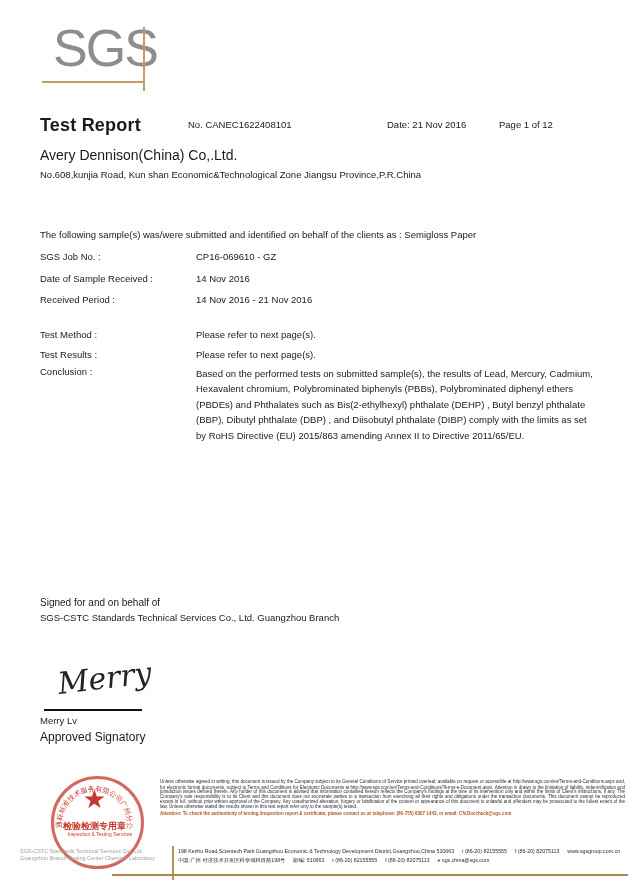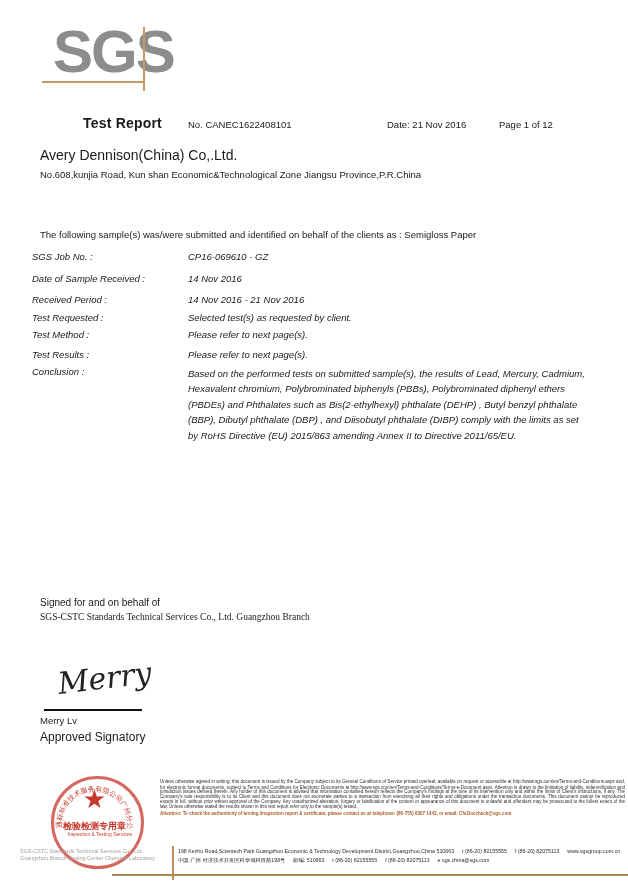--- a/index.html
+++ b/index.html
@@ -5,43 +5,43 @@
   html, body { margin:0; padding:0; background:#ffffff; }
   .page {
     position:relative; width:628px; height:886px; margin:0 auto;
     background:#ffffff; overflow:hidden;
     font-family:"Liberation Sans", sans-serif; color:#1a1a1a;
   }
   .abs { position:absolute; }
 
   
   .logo-text {
-    left:53px; top:22px; font-size:60px; font-weight:bold; line-height:1;
+    left:53px; top:22px; font-size:52px; font-weight:normal; line-height:1;
     color:#8d8d8d; letter-spacing:-2px; font-family:"Liberation Sans", sans-serif;
   }
   .logo-hline { left:42px; top:81px; width:103px; height:2px; background:#c49a66; }
   .logo-vline { left:143px; top:27px; width:2px; height:64px; background:#c49a66; }
 
-  .report-title { left:40px; top:115px; font-size:14px; font-weight:bold; letter-spacing:.2px;margin-left:43px; }
+  .report-title { left:40px; top:115px; font-size:18px; font-weight:bold; letter-spacing:.2px; }
   .hdr-no   { left:188px; top:119px; font-size:9.5px; }
   .hdr-date { left:387px; top:119px; font-size:9.5px; }
   .hdr-page { left:499px; top:119px; font-size:9.5px; }
 
   .client-name { left:40px; top:147px; font-size:14px; }
   .client-addr { left:40px; top:169px; font-size:9.5px; }
 
   .sample-stmt { left:40px; top:229px; font-size:9.5px; }
 
-  .info-row { position:absolute; left:32px; font-size:9.5px;font-style:italic; }
+  .info-row { position:absolute; left:40px; font-size:9.5px; }
   .info-row .lbl { display:inline-block; width:156px; vertical-align:top; }
   .info-row .val { display:inline-block; vertical-align:top; }
   .info-row .val.para { width:402px; line-height:15.4px; }
 
   .signed-for  { left:40px; top:597px; font-size:10px; }
-  .signed-co   { left:40px; top:612px; font-size:9.5px;font-family:Liberation Serif, serif; }
+  .signed-co   { left:40px; top:612px; font-size:9.5px; }
   .signature-script {
     left:60px; top:666px; font-size:30px; color:#222;
     font-family:"DejaVu Serif", serif; font-style:italic;
     transform:rotate(-7deg); transform-origin:left bottom;
   }
   .sig-underline { left:44px; top:709px; width:98px; height:2px; background:#111; }
   .sig-name { left:40px; top:715px; font-size:9.5px;text-align:center; }
   .sig-role { left:40px; top:730px; font-size:12px; }
 
   
@@ -100,23 +100,20 @@
 
   <div class="info-row" style="top:251px">
     <span class="lbl">SGS Job No. :</span><span class="val">CP16-069610 - GZ</span>
   </div>
   <div class="info-row" style="top:273px">
     <span class="lbl">Date of Sample Received :</span><span class="val">14 Nov 2016</span>
   </div>
   <div class="info-row" style="top:294px">
     <span class="lbl">Received Period :</span><span class="val">14 Nov 2016 - 21 Nov 2016</span>
   </div>
-  <div class="info-row" style="top:312px">
-    <span class="lbl">Test Requested :</span><span class="val">Selected test(s) as requested by client.</span>
-  </div>
   <div class="info-row" style="top:349px">
     <span class="lbl">Test Results :</span><span class="val">Please refer to next page(s).</span>
   </div>
   <div class="info-row" style="top:329px">
     <span class="lbl">Test Method :</span><span class="val">Please refer to next page(s).</span>
   </div>
   <div class="info-row" style="top:366px">
     <span class="lbl">Conclusion :</span><span class="val para">Based on the performed tests on submitted sample(s), the results of Lead, Mercury, Cadmium, Hexavalent chromium, Polybrominated biphenyls (PBBs), Polybrominated diphenyl ethers (PBDEs) and Phthalates such as Bis(2-ethylhexyl) phthalate (DEHP) , Butyl benzyl phthalate (BBP), Dibutyl phthalate (DBP) , and Diisobutyl phthalate (DIBP) comply with the limits as set by RoHS Directive (EU) 2015/863 amending Annex II to Directive 2011/65/EU.</span>
   </div>
 

